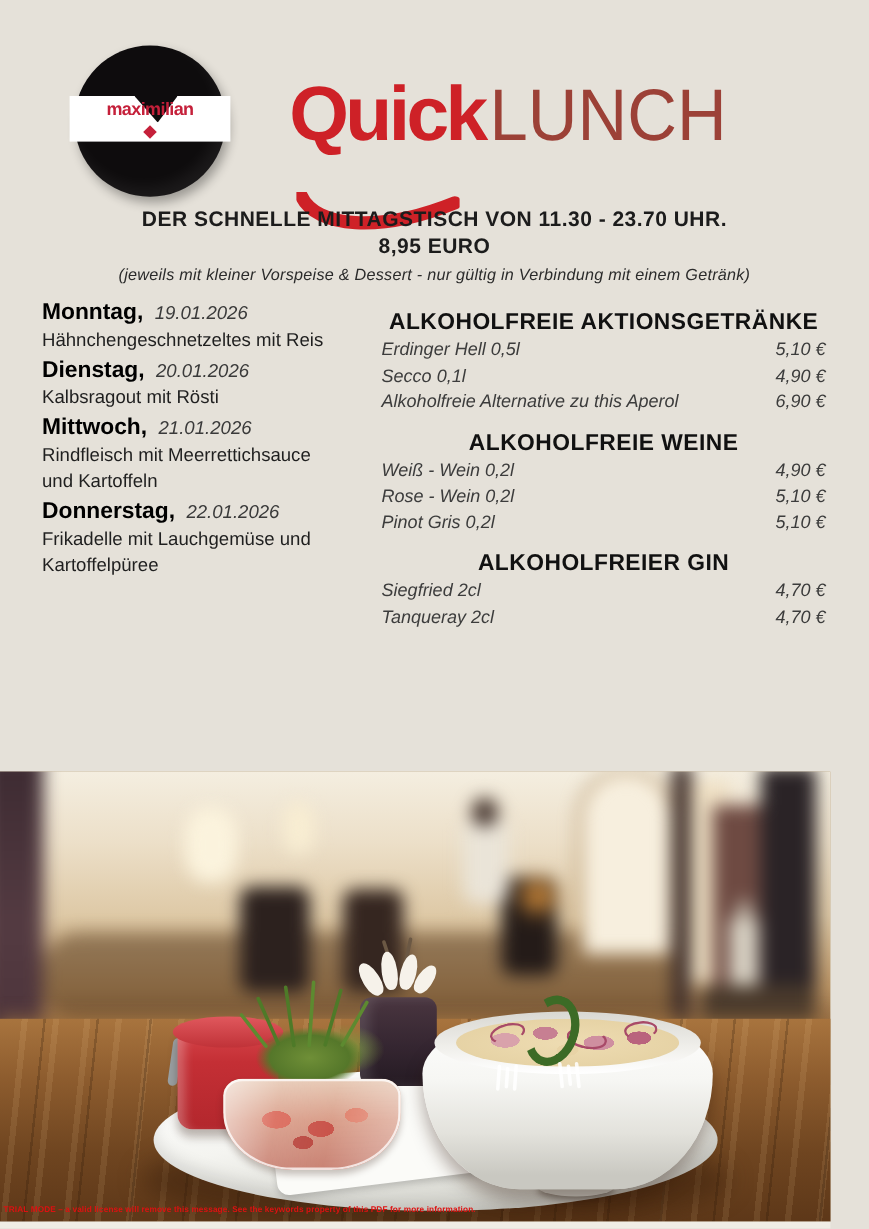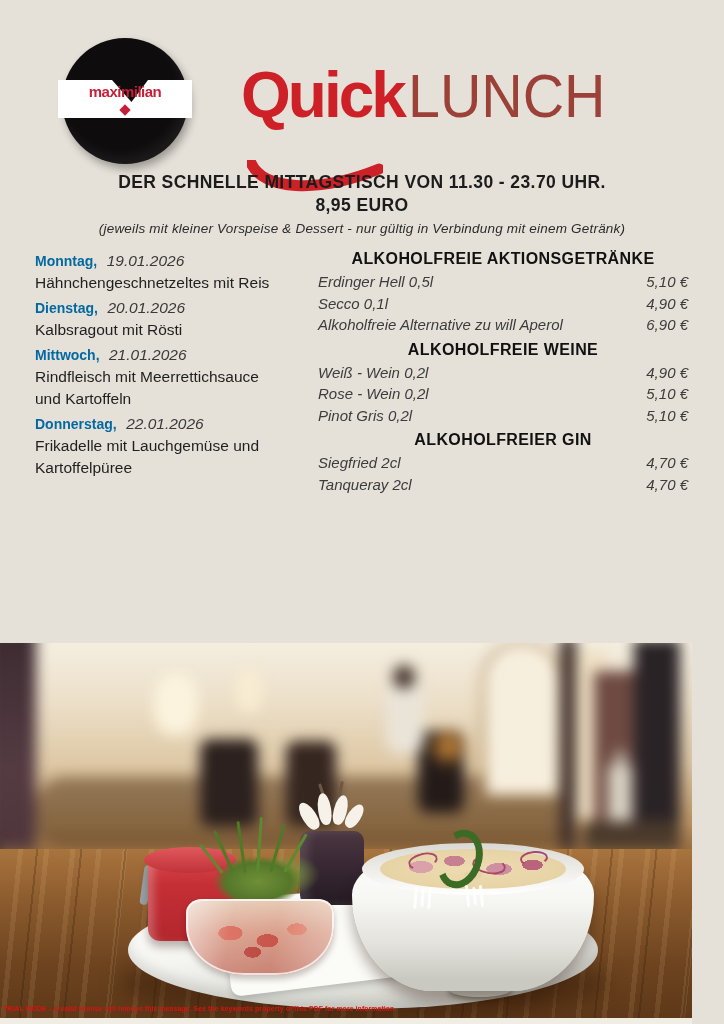--- a/index.html
+++ b/index.html
@@ -33,28 +33,28 @@
             font-size:17.5px;font-weight:bold;color:#1c1c1c;letter-spacing:.4px;}
   .subhead2{position:absolute;left:0;top:195px;width:724px;text-align:center;
             font-size:17.5px;font-weight:bold;color:#1c1c1c;letter-spacing:.4px;}
   .note{position:absolute;left:0;top:221px;width:724px;text-align:center;
         font-size:13.5px;font-style:italic;color:#2b2b2b;letter-spacing:.2px;}
 
   
   .left-col{position:absolute;left:35px;top:250px;width:270px;}
   .day-row{line-height:22px;margin-top:3px;}
   .day-row.first{margin-top:0;}
-  .day-name{color:#0369a1;font-weight:bold;font-size:14px;}
+  .day-name{color:#000000;font-weight:bold;font-size:19px;}
   .day-date{color:#3a3a3a;font-style:italic;font-size:15.5px;margin-left:5px;}
   .dish{color:#1f1f1f;font-size:15.5px;line-height:22px;width:252px;}
 
   
   .right-col{position:absolute;left:318px;top:245px;width:370px;}
-  .drink-title{text-align:center;font-size:16px;font-weight:bold;color:#111;
-               letter-spacing:.4px;line-height:24px;margin-top:2px;}
+  .drink-title{text-align:center;font-size:19px;font-weight:bold;color:#111;
+               letter-spacing:.4px;line-height:24px;margin-top:12px;}
   .drink-row{display:flex;justify-content:space-between;font-style:italic;
              font-size:15px;color:#3c3c3c;line-height:21.5px;}
   .drink-price{margin-left:8px;white-space:nowrap;}
 
   
   .photo{position:absolute;left:0;top:643px;width:692px;height:375px;overflow:hidden;
          background:#c9b08a;}
   .ph-base{position:absolute;inset:0;background:linear-gradient(180deg,
       #f4eee0 0%,#ecdfc8 16%,#dec9a6 32%,#bb9464 48%,#8a6038 58%,#93622f 72%,#6e4524 100%);}
   .ph-blur{position:absolute;inset:-14px;filter:blur(7px);}
@@ -234,21 +234,21 @@
     <div class="drink-title">ALKOHOLFREIE AKTIONSGETRÄNKE</div>
     <div class="drink-row">
       <span class="drink-name">Erdinger Hell 0,5l</span>
       <span class="drink-price">5,10 €</span>
     </div>
     <div class="drink-row">
       <span class="drink-name">Secco 0,1l</span>
       <span class="drink-price">4,90 €</span>
     </div>
     <div class="drink-row">
-      <span class="drink-name">Alkoholfreie Alternative zu will Aperol</span>
+      <span class="drink-name">Alkoholfreie Alternative zu this Aperol</span>
       <span class="drink-price">6,90 €</span>
     </div>
 
     <div class="drink-title">ALKOHOLFREIE WEINE</div>
     <div class="drink-row">
       <span class="drink-name">Weiß - Wein 0,2l</span>
       <span class="drink-price">4,90 €</span>
     </div>
     <div class="drink-row">
       <span class="drink-name">Rose - Wein 0,2l</span>

